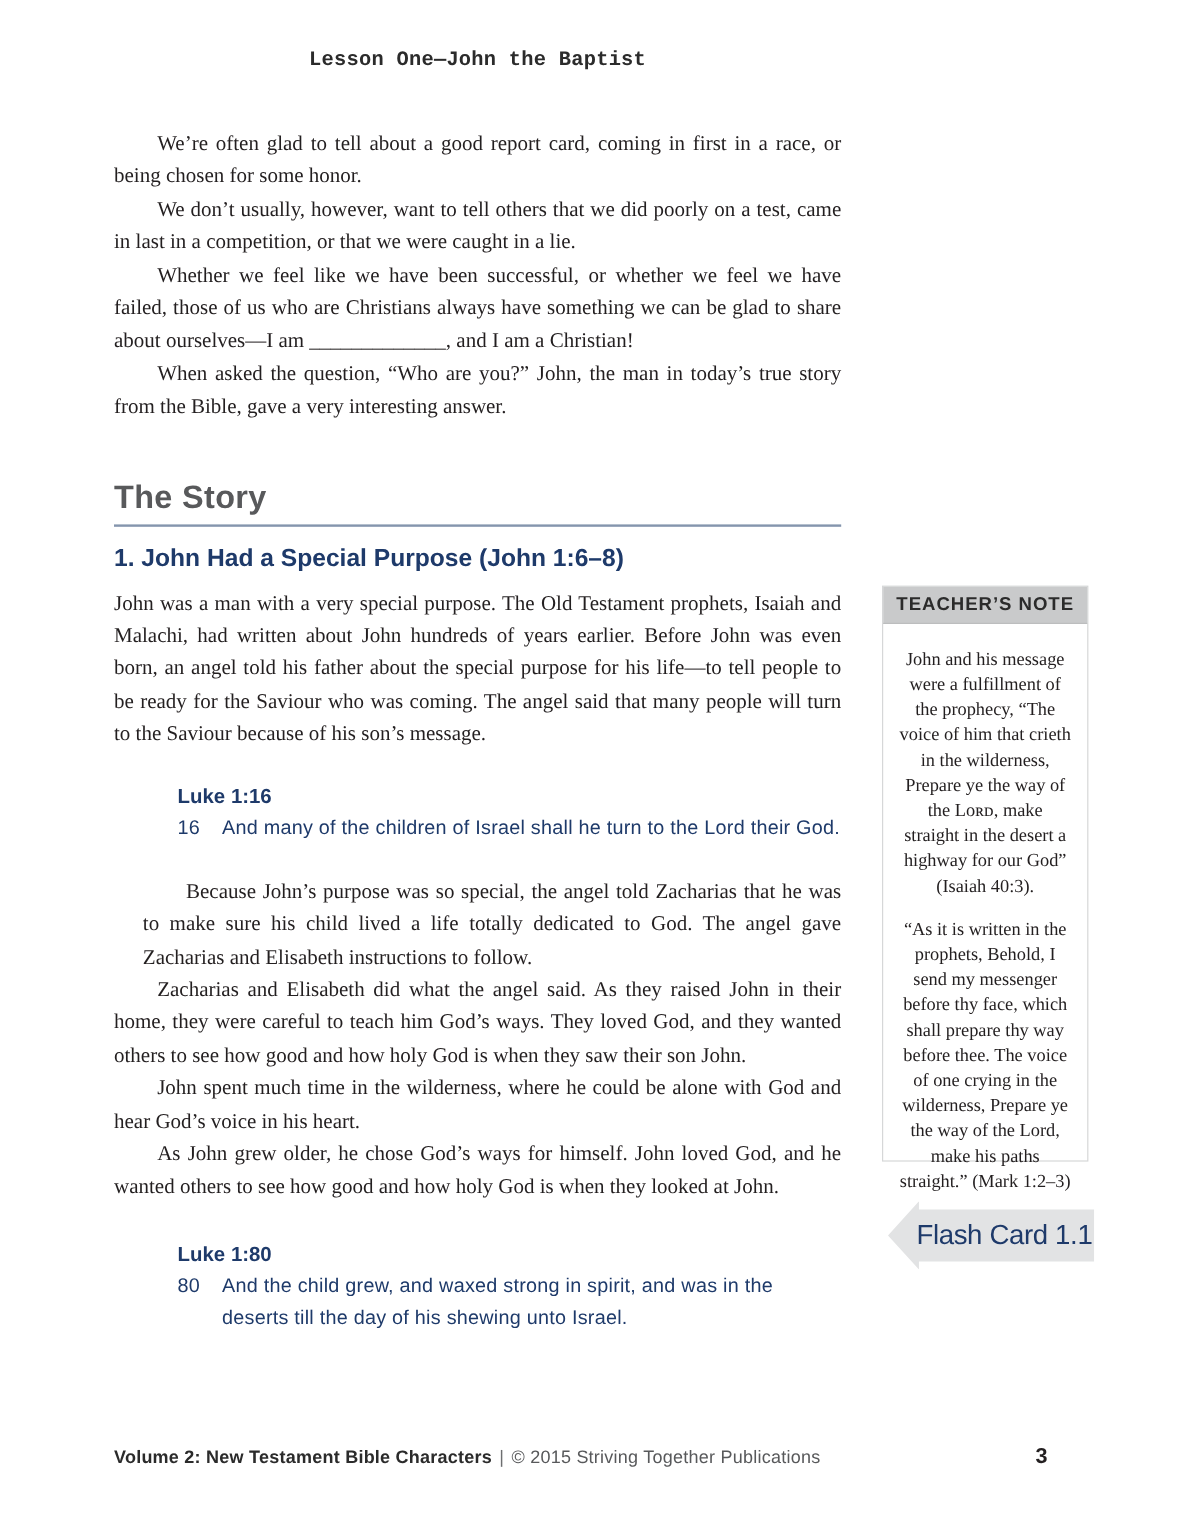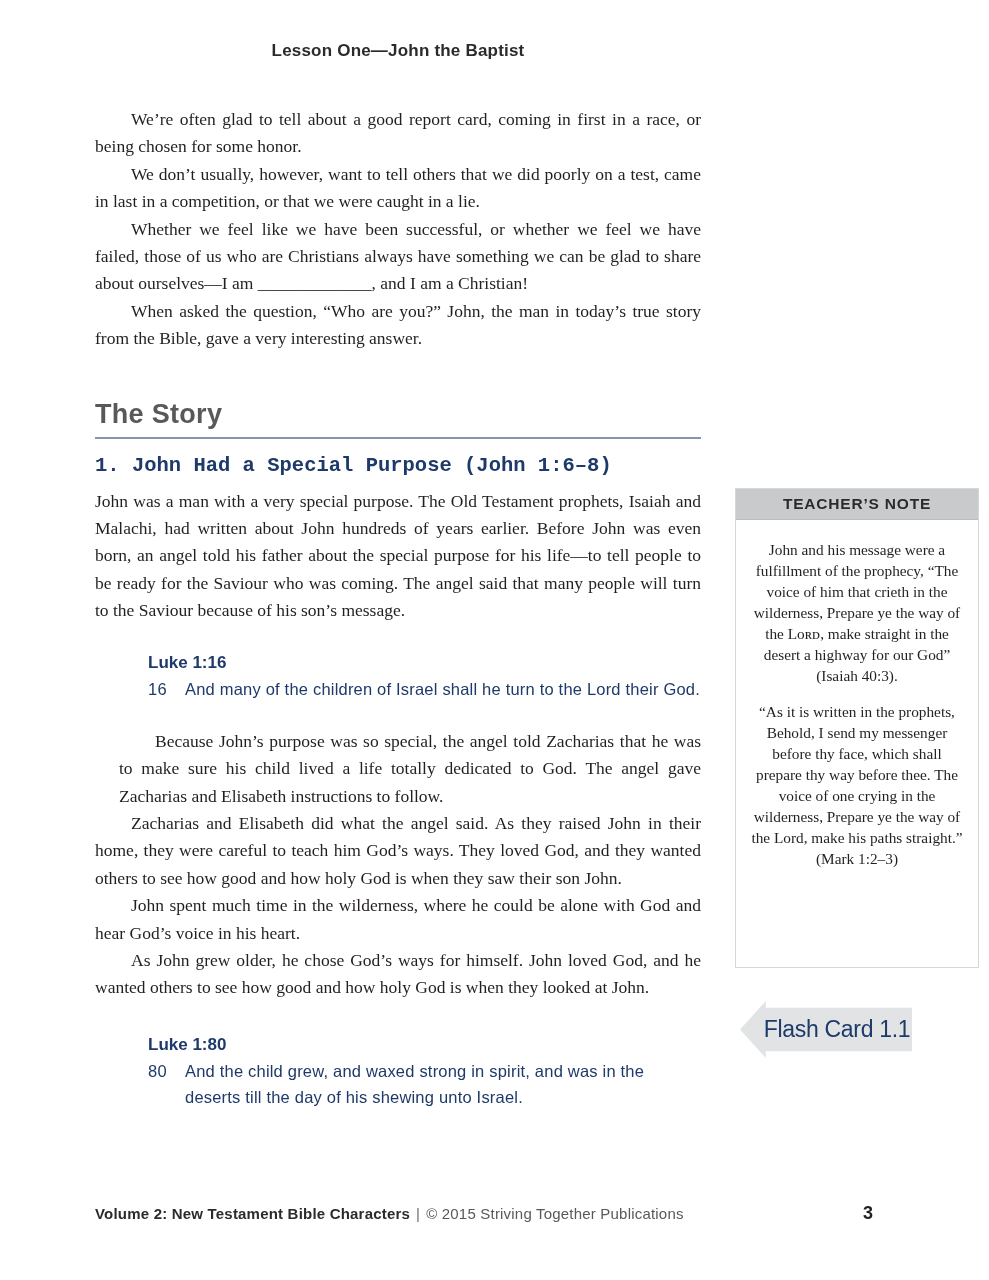--- a/index.html
+++ b/index.html
@@ -5,55 +5,55 @@
   html,body { margin:0; padding:0; background:#ffffff; }
   .page {
     position:relative; width:989px; height:1280px; background:#ffffff;
     font-family:"Liberation Serif","DejaVu Serif",serif; color:#231f20;
     overflow:hidden;
   }
 
   
   .running-head {
     position:absolute; left:95px; top:41px; width:606px; text-align:center;
-    font-family:Liberation Sans, sans-serif; font-weight:bold;
+    font-family:Liberation Mono, monospace; font-weight:bold;
     font-size:17px; letter-spacing:0.2px; color:#2b2b2b;
   }
 
   
   .main { position:absolute; left:95px; top:0; width:606px; }
   .spacer-top { height:106px; }
   p.body { margin:0; font-size:17.5px; line-height:27.4px; text-align:justify; }
   p.indent { text-indent:36px; }
   p.flush-first { margin-top:11px; }
   p.mid-first { margin-top:26px;margin-left:24px; }
 
   h1.story-title {
     margin:46px 0 0 0; font-family:"Liberation Sans",sans-serif;
     font-size:27px; font-weight:bold; color:#58595b; letter-spacing:0.3px;
     padding-bottom:7px; border-bottom:2.5px solid #8495ad;
   }
   h2.subsection-title {
-    margin:15px 0 0 0; font-family:Liberation Mono, monospace;
+    margin:15px 0 0 0; font-family:Liberation Sans, sans-serif;
     font-size:20.5px; font-weight:bold; color:#1e3a6a;
   }
 
   
   .scripture {
     margin:25px 0 0 53px; font-family:"Liberation Sans",sans-serif; color:#1e3a6a;
   }
   .scripture.second { margin-top:30px; }
   .scripture .ref { margin:0; font-weight:bold; font-size:17px; line-height:26px; }
   .scripture .verse { display:flex; font-size:16.5px; line-height:26px; letter-spacing:0.2px; }
   .scripture .vnum { width:37px; flex:none; }
   .scripture .vtext { flex:1; }
 
   
   .note {
-    position:absolute; left:735px; top:488px; width:244px; height:480px;
+    position:absolute; left:735px; top:488px; width:172px; height:480px;
     box-sizing:border-box; border:1px solid #d6d7d8; background:#ffffff;
   }
   .note-header {
     height:30px; background:#c9cacb; border-bottom:1px solid #bcbdbe;
     display:flex; align-items:center; justify-content:center;
     font-family:"Liberation Sans",sans-serif; font-weight:bold;
     font-size:15.5px; letter-spacing:0.8px; color:#2b2b2b;
   }
   .note-body {
     padding:19px 13px; text-align:center; font-size:15.3px; line-height:21px;

